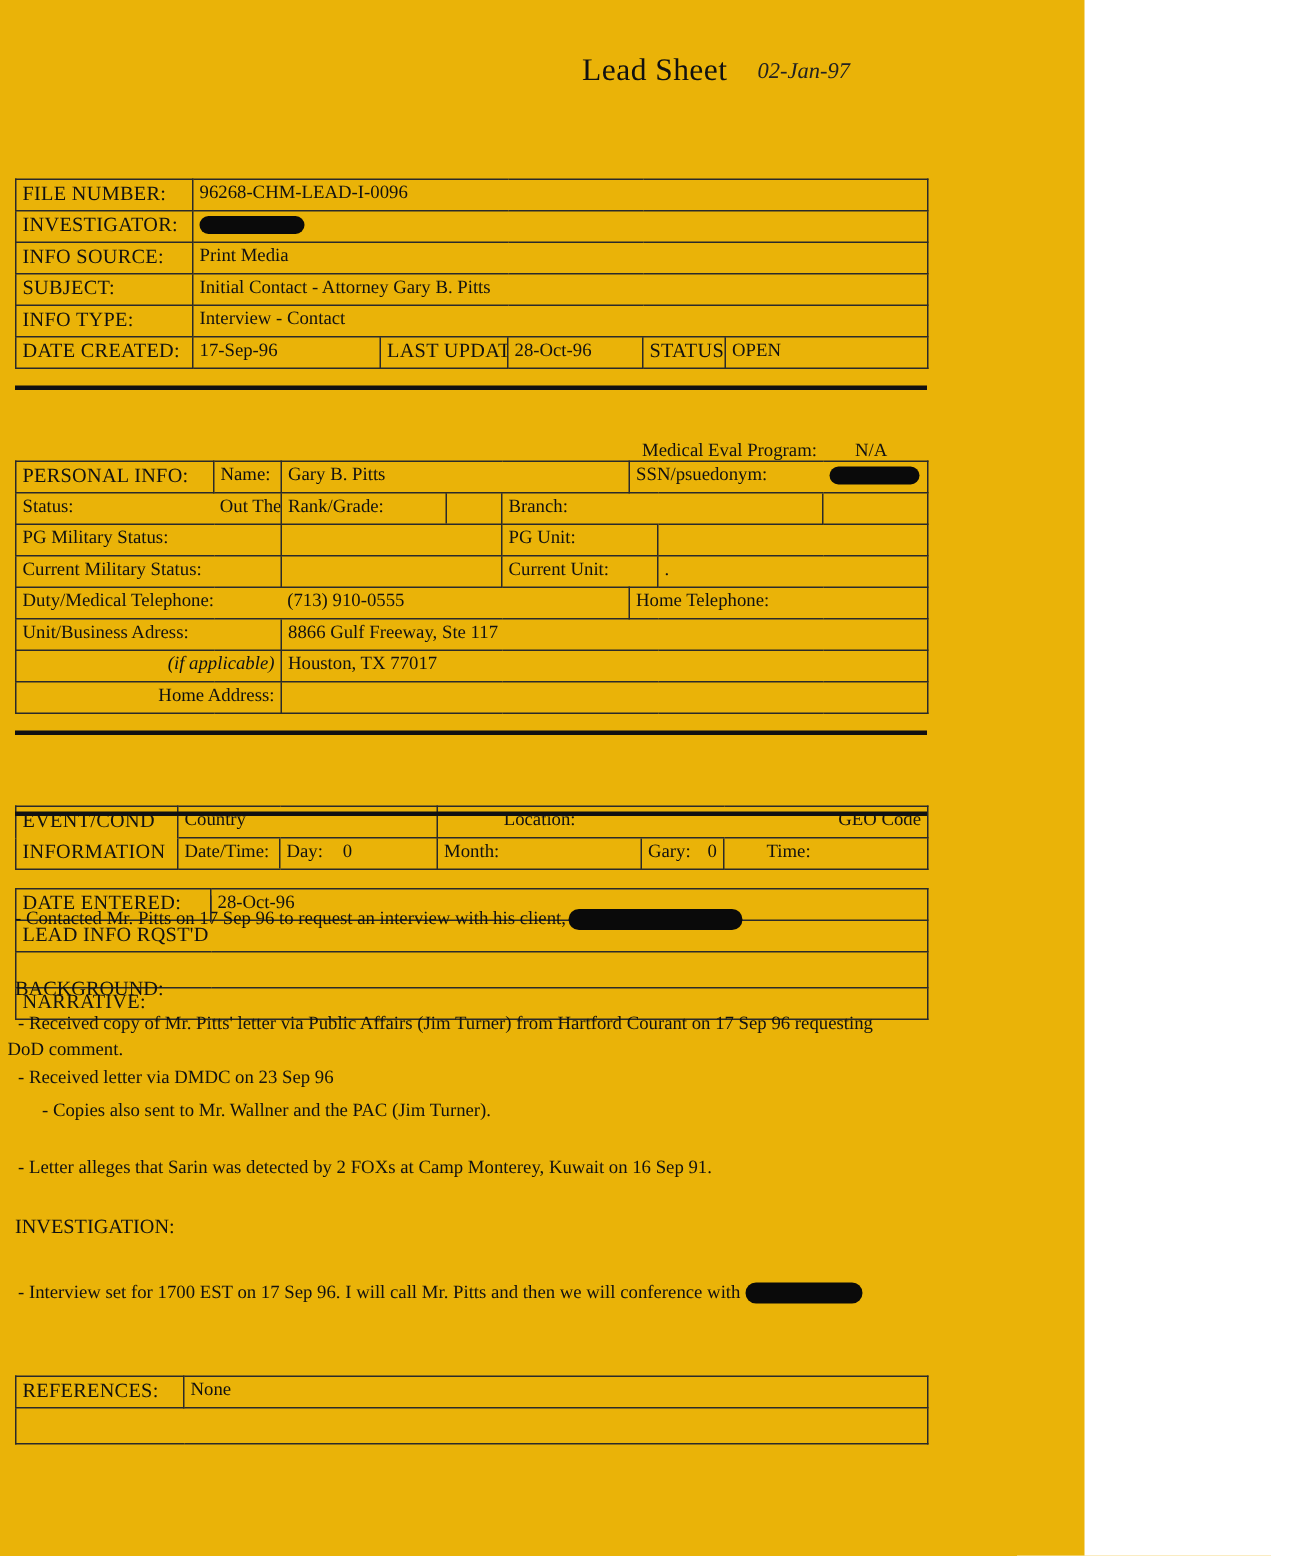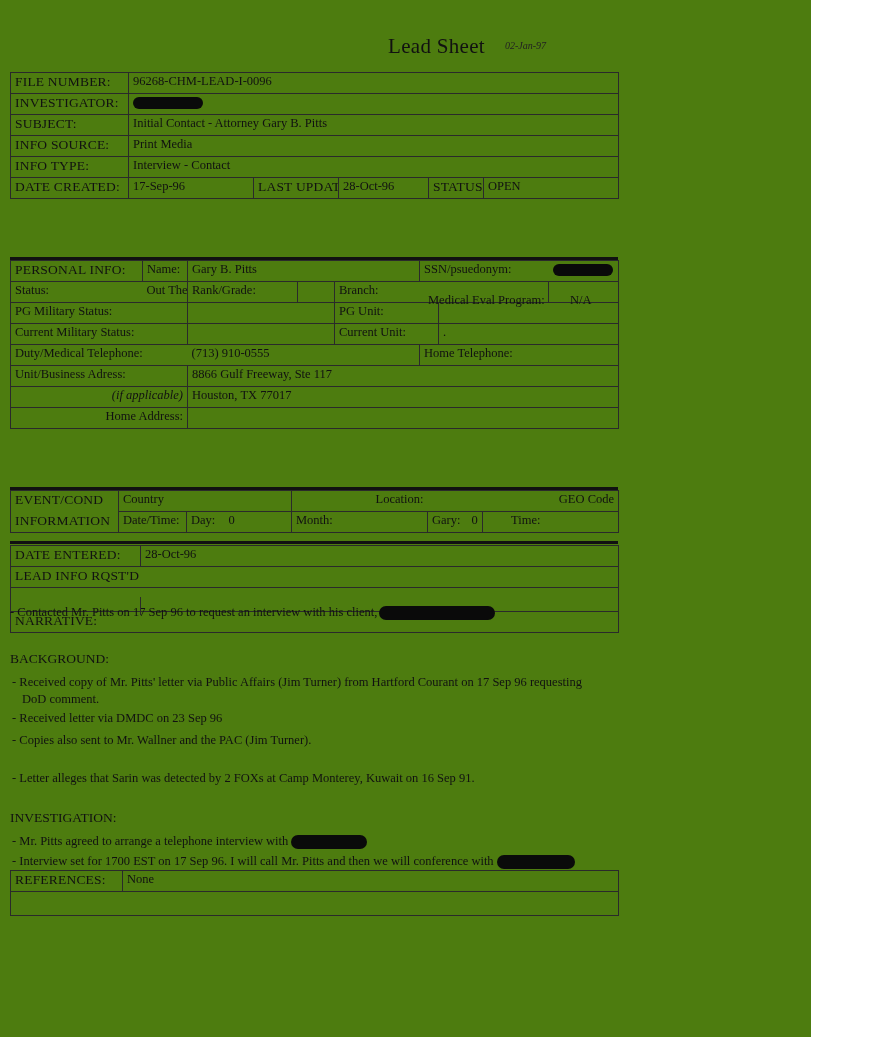--- a/index.html
+++ b/index.html
@@ -10,50 +10,51 @@
   body {
     width: 873px;
     height: 1037px;
     font-family: "Liberation Serif", serif;
     color: #1a1a1a;
     position: relative;
     overflow: hidden;
   }
   .page {
     position: relative;
-    width: 811px;
+    width: 723px;
     height: 1037px;
-    background: #4d7c0f;
+    background: #eab308;
   }
   
   .doc-title {
     position: absolute;
     top: 34px;
     left: 0;
     width: 873px;
     text-align: center;
     font-size: 21px;
     font-family: "Liberation Serif", serif;
     letter-spacing: 0.3px;
     color: #111;
   }
   .doc-date {
     position: absolute;
     top: 40px;
     left: 505px;
-    font-size: 10px;
+    font-size: 15px;
     font-style: italic;
     color: #222;
   }
   
   .tbl {
     position: absolute;
     border-collapse: collapse;
     font-size: 12.5px;
     table-layout: fixed;
+    margin-top: 47px;
   }
   .tbl td {
     border: 1px solid #2a2a2a;
     padding: 1px 4px 2px 4px;
     vertical-align: top;
     height: 17px;
     line-height: 15px;
     overflow: hidden;
     white-space: nowrap;
   }
@@ -115,26 +116,26 @@
       <td class="lbl">FILE NUMBER:</td>
       <td class="val" colspan="5">96268-CHM-LEAD-I-0096</td>
     </tr>
     <tr>
       <td class="lbl">INVESTIGATOR:</td>
       <td class="val" colspan="5">
         <span class="redact" style="width:70px;height:12px;"></span>
       </td>
     </tr>
     <tr>
+      <td class="lbl">INFO SOURCE:</td>
+      <td class="val" colspan="5">Print Media</td>
+    </tr>
+    <tr>
       <td class="lbl">SUBJECT:</td>
       <td class="val" colspan="5">Initial Contact - Attorney Gary B. Pitts</td>
-    </tr>
-    <tr>
-      <td class="lbl">INFO SOURCE:</td>
-      <td class="val" colspan="5">Print Media</td>
     </tr>
     <tr>
       <td class="lbl">INFO TYPE:</td>
       <td class="val" colspan="5">Interview - Contact</td>
     </tr>
     <tr>
       <td class="lbl">DATE CREATED:</td>
       <td class="val">17-Sep-96</td>
       <td class="lbl">LAST UPDATE:</td>
       <td class="val">28-Oct-96</td>
@@ -225,21 +226,21 @@
       <col style="width:68px">
       <col style="width:55px">
       <col style="width:45px">
       <col style="width:91px">
     </colgroup>
     <tbody>
         <tr>
       <td class="lbl" style="border-bottom:none;">EVENT/COND</td>
       <td class="val" style="border-right:none;">Country</td>
       <td class="val" style="border-left:none;text-align:right;"></td>
-      <td class="val" colspan="2" style="border-right:none;text-align:right;">Location:</td>
+      <td class="val" colspan="2" style="border-right:none;text-align:center;">Location:</td>
       <td class="val" style="border-left:none;border-right:none;"></td>
       <td class="val" colspan="2" style="border-left:none;text-align:right;">GEO Code</td>
     </tr>
     <tr>
       <td class="lbl" style="border-top:none;">INFORMATION</td>
       <td class="val" style="border-right:none;">Date/Time:</td>
       <td class="val">
         <span>Day:</span>
         <span style="margin-left:10px;">0</span>
       </td>
@@ -284,30 +285,27 @@
 
   <div class="ftext" style="top:604px; left:10px;">
     <span>- Contacted Mr. Pitts on 17 Sep 96 to request an interview with his client,</span><span class="redact" style="width:116px;height:14px;margin-left:2px;"></span>
   </div>
 
   <div style="position:absolute;top:597px;left:140px;width:1px;height:18px;background:#2a2a2a;"></div>
 
   <div class="ftext" style="top:651px; left:10px; font-size:13.5px;">BACKGROUND:</div>
 
   <div class="ftext" style="top:674px; left:12px;">- Received copy of Mr. Pitts' letter via Public Affairs (Jim Turner) from Hartford Courant on 17 Sep 96 requesting</div>
-  <div class="ftext" style="top:691px; left:22px;">DoD comment.</div>
+  <div class="ftext" style="top:691px; left:5px;">DoD comment.</div>
   <div class="ftext" style="top:710px; left:12px;">- Received letter via DMDC on 23 Sep 96</div>
-  <div class="ftext" style="top:732px; left:12px;">- Copies also sent to Mr. Wallner and the PAC (Jim Turner).</div>
+  <div class="ftext" style="top:732px; left:28px;">- Copies also sent to Mr. Wallner and the PAC (Jim Turner).</div>
   <div class="ftext" style="top:770px; left:12px;">- Letter alleges that Sarin was detected by 2 FOXs at Camp Monterey, Kuwait on 16 Sep 91.</div>
 
   <div class="ftext" style="top:810px; left:10px; font-size:13.5px;">INVESTIGATION:</div>
 
-  <div class="ftext" style="top:833px; left:12px;">
-    <span>- Mr. Pitts agreed to arrange a telephone interview with</span><span class="redact" style="width:76px;height:14px;margin-left:3px;"></span>
-  </div>
   <div class="ftext" style="top:853px; left:12px;">
     <span>- Interview set for 1700 EST on 17 Sep 96.  I will call Mr. Pitts and then we will conference with</span><span class="redact" style="width:78px;height:14px;margin-left:3px;"></span>
   </div>
 
   <table class="tbl" style="top:870px; left:10px; width:608px;">
     <colgroup>
       <col style="width:112px">
       <col style="width:496px">
     </colgroup>
     <tbody>

